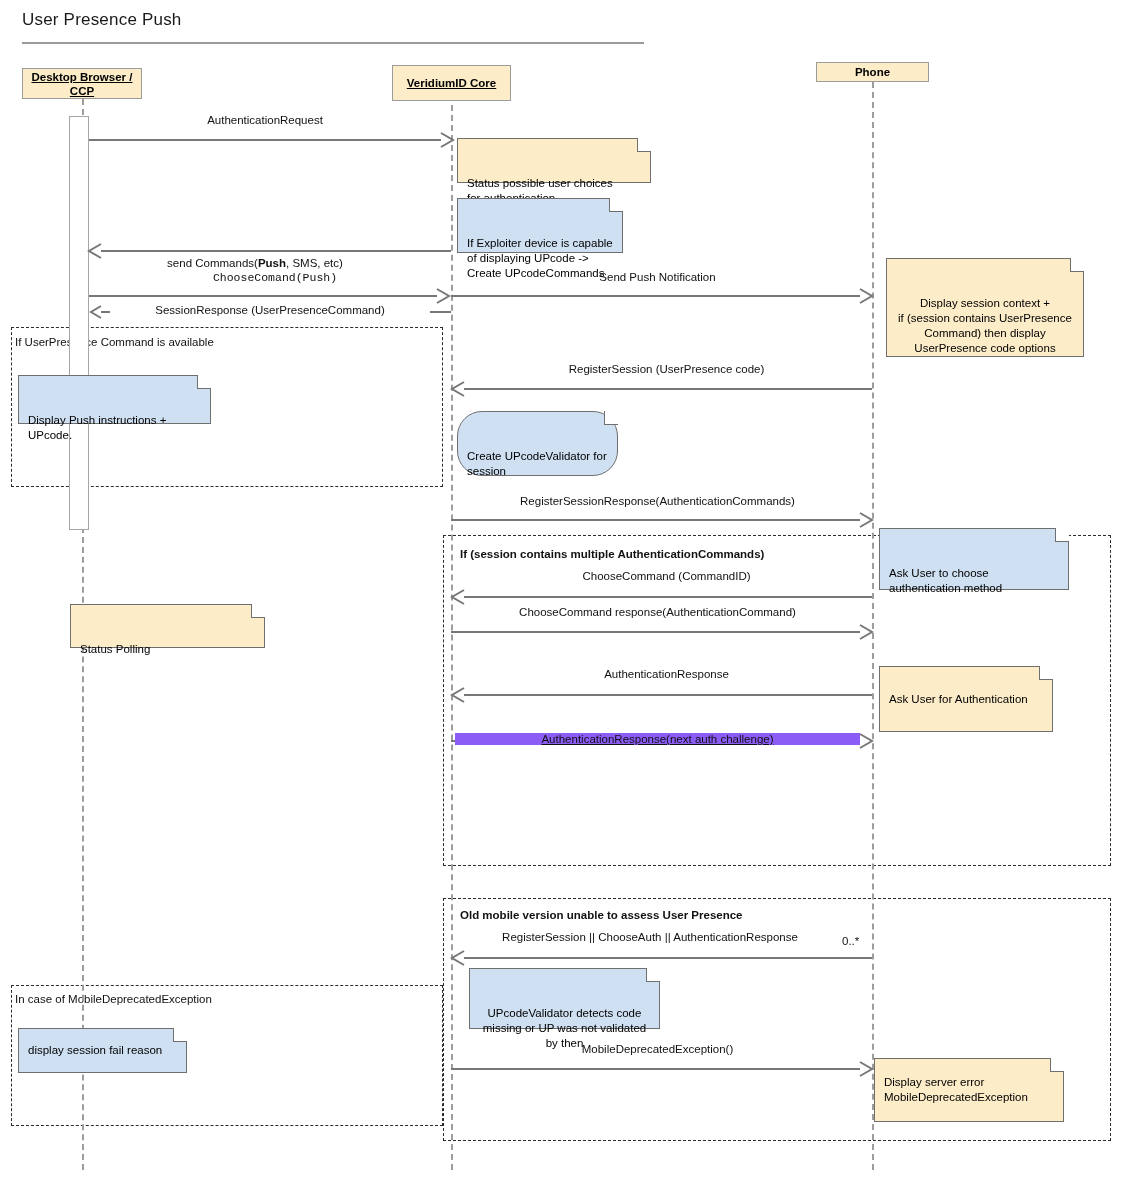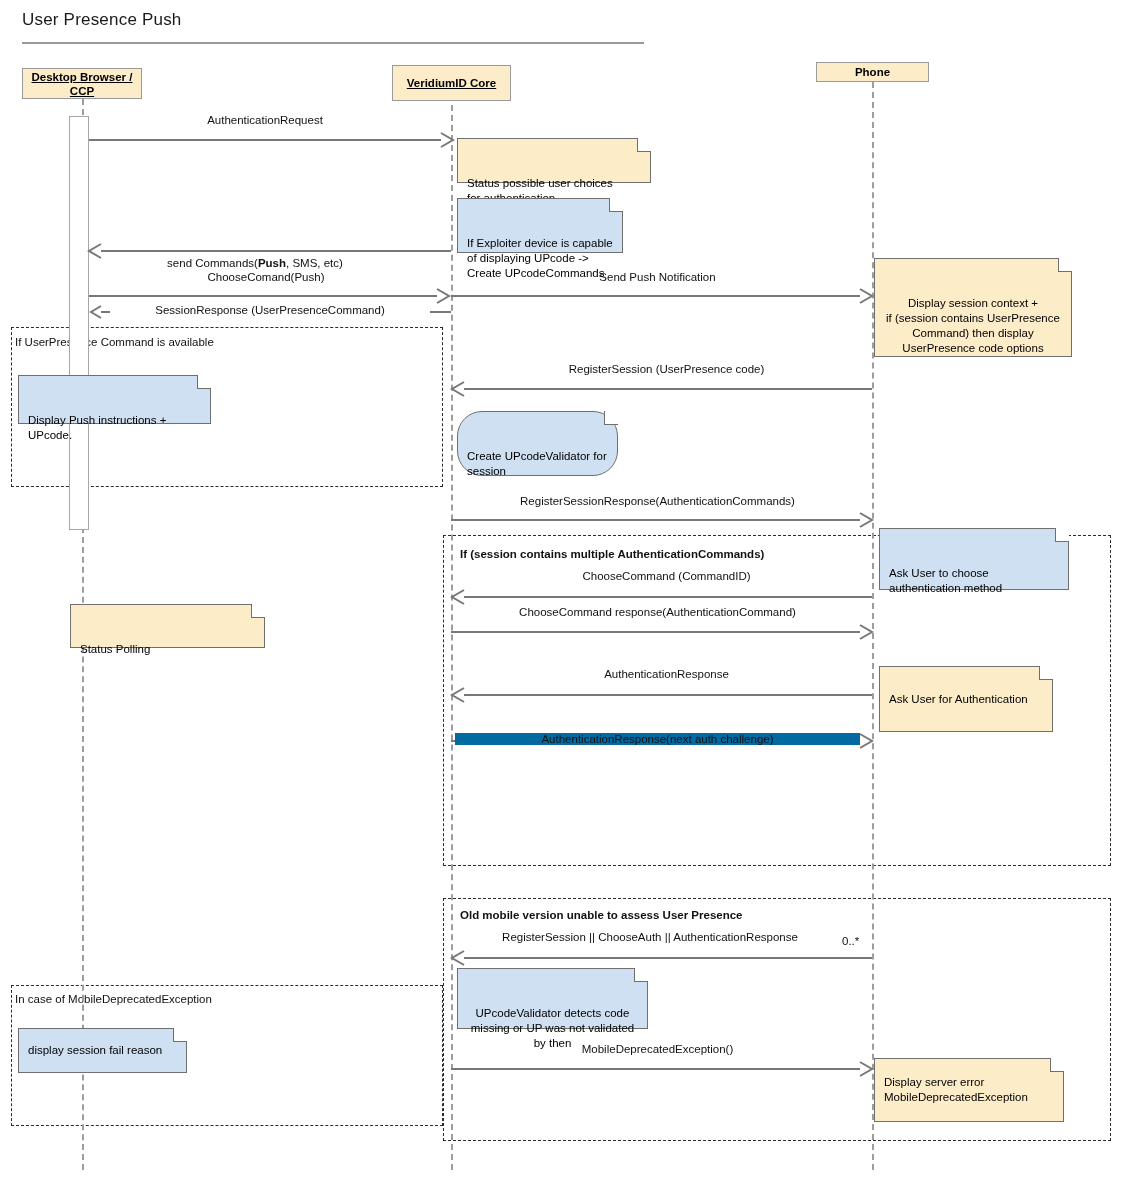--- a/index.html
+++ b/index.html
@@ -52,21 +52,21 @@
 
   
   .note{
     position:absolute;box-sizing:border-box;
     border:1.3px solid #6f6f6f;
     font-size:11.5px;line-height:15px;
     padding:7px 9px 7px 9px;white-space:pre-line;
   }
   .note.yellow{background:#fcecc8;}
   .note.blue{background:#cfe0f2;}
-  .note.center{text-align:center;padding-left:6px;padding-right:6px;}
+  .note.center{text-align:center;padding-left:6px;padding-right:6px;margin-left:12px;}
   .note .fold{
     position:absolute;right:-1px;top:-1px;width:13px;height:13px;
     background:#ffffff;border-left:1.3px solid #6f6f6f;border-bottom:1.3px solid #6f6f6f;
   }
   .note.yellow .fold{background:#ffffff;}
 
   
   .fragment{
     position:absolute;box-sizing:border-box;
     border:1.6px dashed #2b2b2b;background:transparent;
@@ -160,37 +160,37 @@
 
       <line x1="451" y1="1069" x2="860" y2="1069"></line>
       <polyline points="860,1062 872,1069 860,1076"></polyline>
     </g>
   </svg>
 
   <div class="msg-label" style="left:89px;top:114px;width:352px;">AuthenticationRequest</div>
 
   <div class="msg-label" style="left:85px;top:225px;width:340px;margin-top:32px;">send Commands(<b>Push</b>, SMS, etc)</div>
 
-  <div class="msg-label" style="left:90px;top:271px;width:352px;">ChooseComand(Push)</div>
+  <div class="msg-label" style="left:99px;top:271px;width:352px;font-family:Liberation Mono, monospace;">ChooseComand(Push)</div>
 
   <div class="msg-label" style="left:455px;top:271px;width:405px;">Send Push Notification</div>
 
   <div class="msg-label" style="left:110px;top:304px;width:320px;background:#fff;">SessionResponse (UserPresenceCommand)</div>
 
   <div class="msg-label" style="left:464px;top:363px;width:405px;">RegisterSession (UserPresence code)</div>
 
   <div class="msg-label" style="left:455px;top:495px;width:405px;">RegisterSessionResponse(AuthenticationCommands)</div>
 
   <div class="msg-label" style="left:464px;top:570px;width:405px;">ChooseCommand (CommandID)</div>
 
   <div class="msg-label" style="left:455px;top:606px;width:405px;">ChooseCommand response(AuthenticationCommand)</div>
 
   <div class="msg-label" style="left:464px;top:668px;width:405px;">AuthenticationResponse</div>
 
-  <div class="msg-label" style="left:455px;top:733px;width:405px;background:#0369a1;">AuthenticationResponse(next auth challenge)</div>
+  <div class="msg-label" style="left:455px;top:733px;width:405px;background:#8b5cf6;text-decoration:underline;">AuthenticationResponse(next auth challenge)</div>
 
   <div class="msg-label" style="left:460px;top:931px;width:380px;">RegisterSession || ChooseAuth || AuthenticationResponse</div>
   <div class="mult-label" style="left:842px;top:935px;">0..*</div>
 
   <div class="msg-label" style="left:455px;top:1043px;width:405px;">MobileDeprecatedException()</div>
 
   <div class="note yellow" style="left:457px;top:138px;width:194px;height:45px;">
     <span class="fold"></span>
     <span>Status possible user choices
 for authentication</span>

